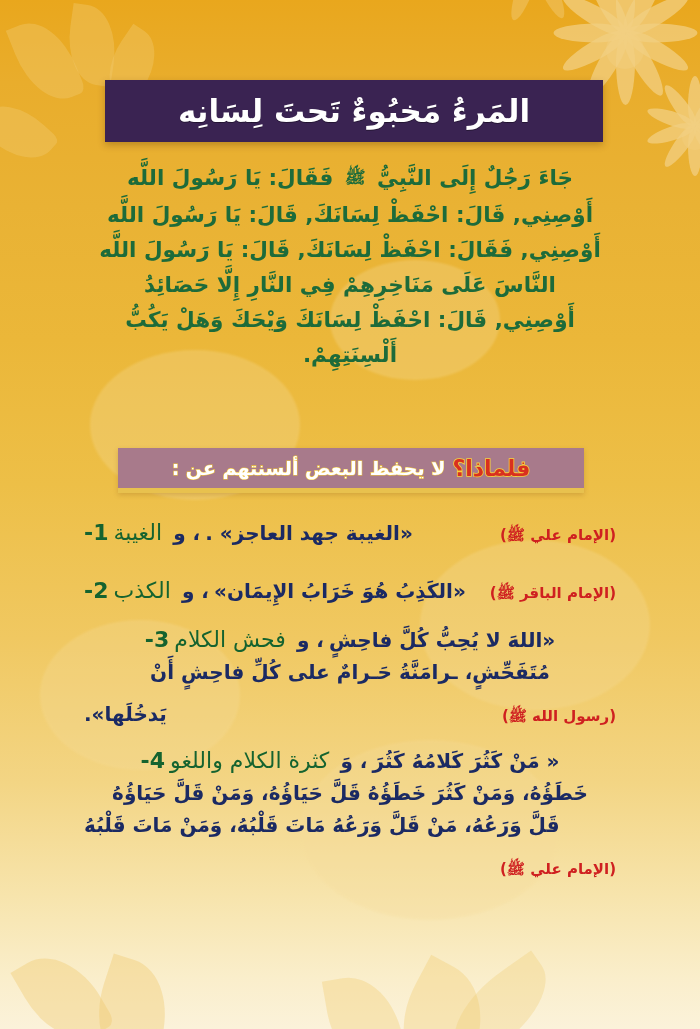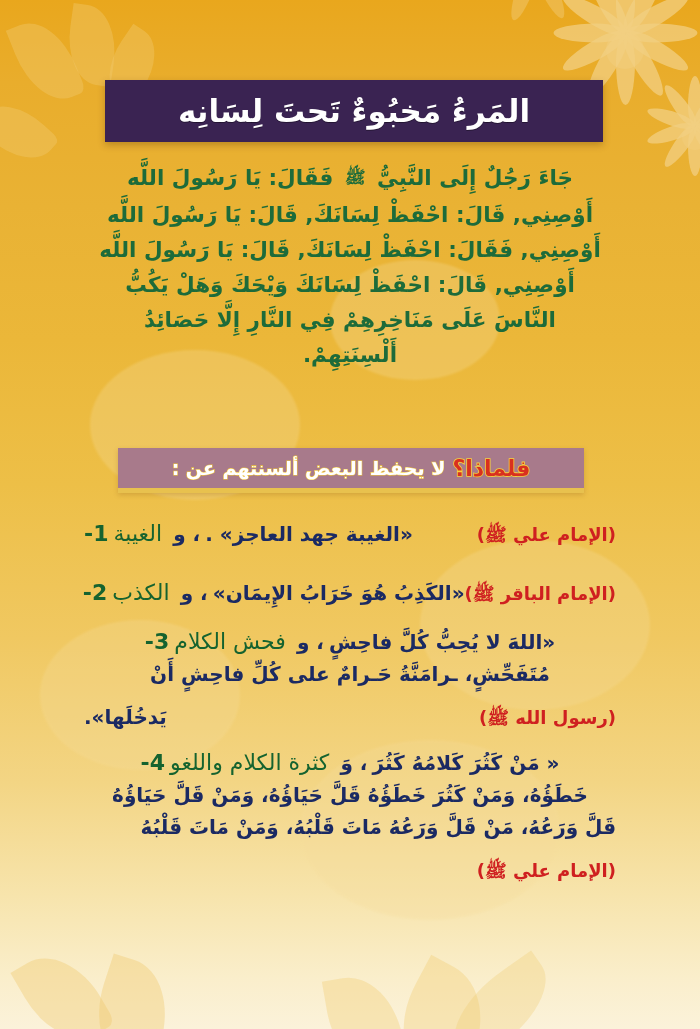--- a/index.html
+++ b/index.html
@@ -166,21 +166,21 @@
   .hl{
     color:#15632f;
     font-size:22px;font-weight:normal;
   }
   .qt{
     color:#1b2a63;
     font-size:20px;font-weight:bold;
   }
   .src{
     color:#cf2020;
-    font-size:18px;font-weight:bold;
+    font-size:15px;font-weight:bold;
     white-space:nowrap;
     margin-top:12px;
   }
   .srcrow{
     display:flex;
     justify-content:space-between;
     align-items:baseline;
     line-height:30px;
   }
   .pad3{padding-inline-end:6px;}
@@ -252,22 +252,22 @@
   </div>
 
   <div id="hadith">
     <span class="line">
       <span>جَاءَ رَجُلٌ إِلَى النَّبِيُّ</span>
       <span class="salawat">ﷺ</span>
       <span>فَقَالَ: يَا رَسُولَ اللَّه</span>
     </span>
     <span class="line">أَوْصِنِي, قَالَ: احْفَظْ لِسَانَكَ, قَالَ: يَا رَسُولَ اللَّه</span>
     <span class="line">أَوْصِنِي, فَقَالَ: احْفَظْ لِسَانَكَ, قَالَ: يَا رَسُولَ اللَّه</span>
+    <span class="line">النَّاسَ عَلَى مَنَاخِرِهِمْ فِي النَّارِ إِلَّا حَصَائِدُ</span>
     <span class="line">أَوْصِنِي, قَالَ: احْفَظْ لِسَانَكَ وَيْحَكَ وَهَلْ يَكُبُّ</span>
-    <span class="line">النَّاسَ عَلَى مَنَاخِرِهِمْ فِي النَّارِ إِلَّا حَصَائِدُ</span>
     <span class="line" style="text-align:left;">أَلْسِنَتِهِمْ.</span>
   </div>
 
   <div id="q-banner">
     <span class="qred">فلماذا؟</span>
     <span class="qwhite">لا يحفظ البعض ألسنتهم عن :</span>
   </div>
 
   <div id="items">
 
@@ -314,21 +314,21 @@
     <div class="item item4" style="margin-top:14px;">
       <div class="row" style="text-align:center;">
         <span class="qt">« مَنْ كَثُرَ كَلامُهُ كَثُرَ</span>
         <span class="qt pad3">، وَ</span>
         <span class="hl">كثرة الكلام واللغو</span>
         <span class="num">4-</span>
       </div>
       <div class="row" style="text-align:center;">
         <span class="qt">خَطَؤُهُ، وَمَنْ كَثُرَ خَطَؤُهُ قَلَّ حَيَاؤُهُ، وَمَنْ قَلَّ حَيَاؤُهُ</span>
       </div>
-      <div class="row" style="text-align:right;">
+      <div class="row" style="text-align:left;">
         <span class="qt">قَلَّ وَرَعُهُ، مَنْ قَلَّ وَرَعُهُ مَاتَ قَلْبُهُ، وَمَنْ مَاتَ قَلْبُهُ</span>
       </div>
       <div class="row srcrow">
         <span class="src">(الإمام علي ﷺ)</span>
       </div>
     </div>
 
   </div>
 </div>
 

